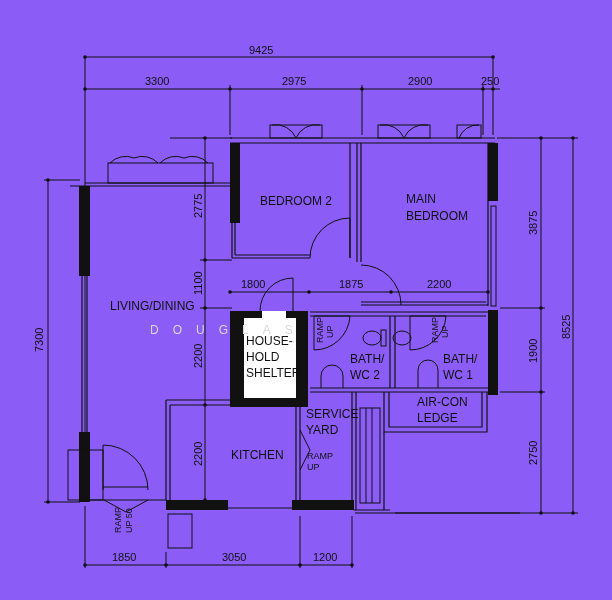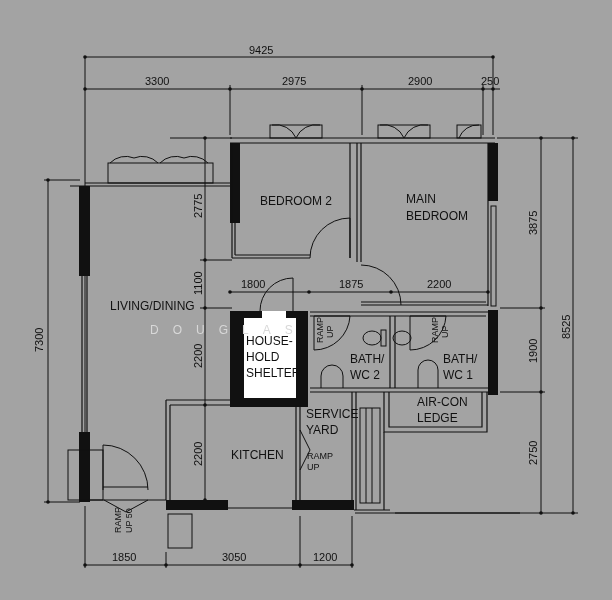--- a/index.html
+++ b/index.html
@@ -1,16 +1,16 @@
 <!DOCTYPE html>
 <html><head>
 <meta charset="utf-8">
 <style>
   html,body{margin:0;padding:0;background:#fff;}
-  #stage{position:relative;width:612px;height:600px;overflow:hidden;background:#a3a3a3;}
+  #stage{position:relative;width:612px;height:600px;overflow:hidden;background:#8b5cf6;}
   svg{position:absolute;left:0;top:0;}
   .dim{font-family:"Liberation Sans",sans-serif;font-size:11px;fill:#111;}
   .room{font-family:"Liberation Sans",sans-serif;font-size:12px;fill:#111;}
   .small{font-family:"Liberation Sans",sans-serif;font-size:9px;fill:#111;}
   .wm{font-family:"Liberation Sans",sans-serif;font-size:12px;fill:#d8d8d8;letter-spacing:14px;}
   .ln{stroke:#111;stroke-width:1;fill:none;}
   .wall{fill:#111;}
   .thin{stroke:#111;stroke-width:1.2;fill:none;}
 </style>
 </head>

